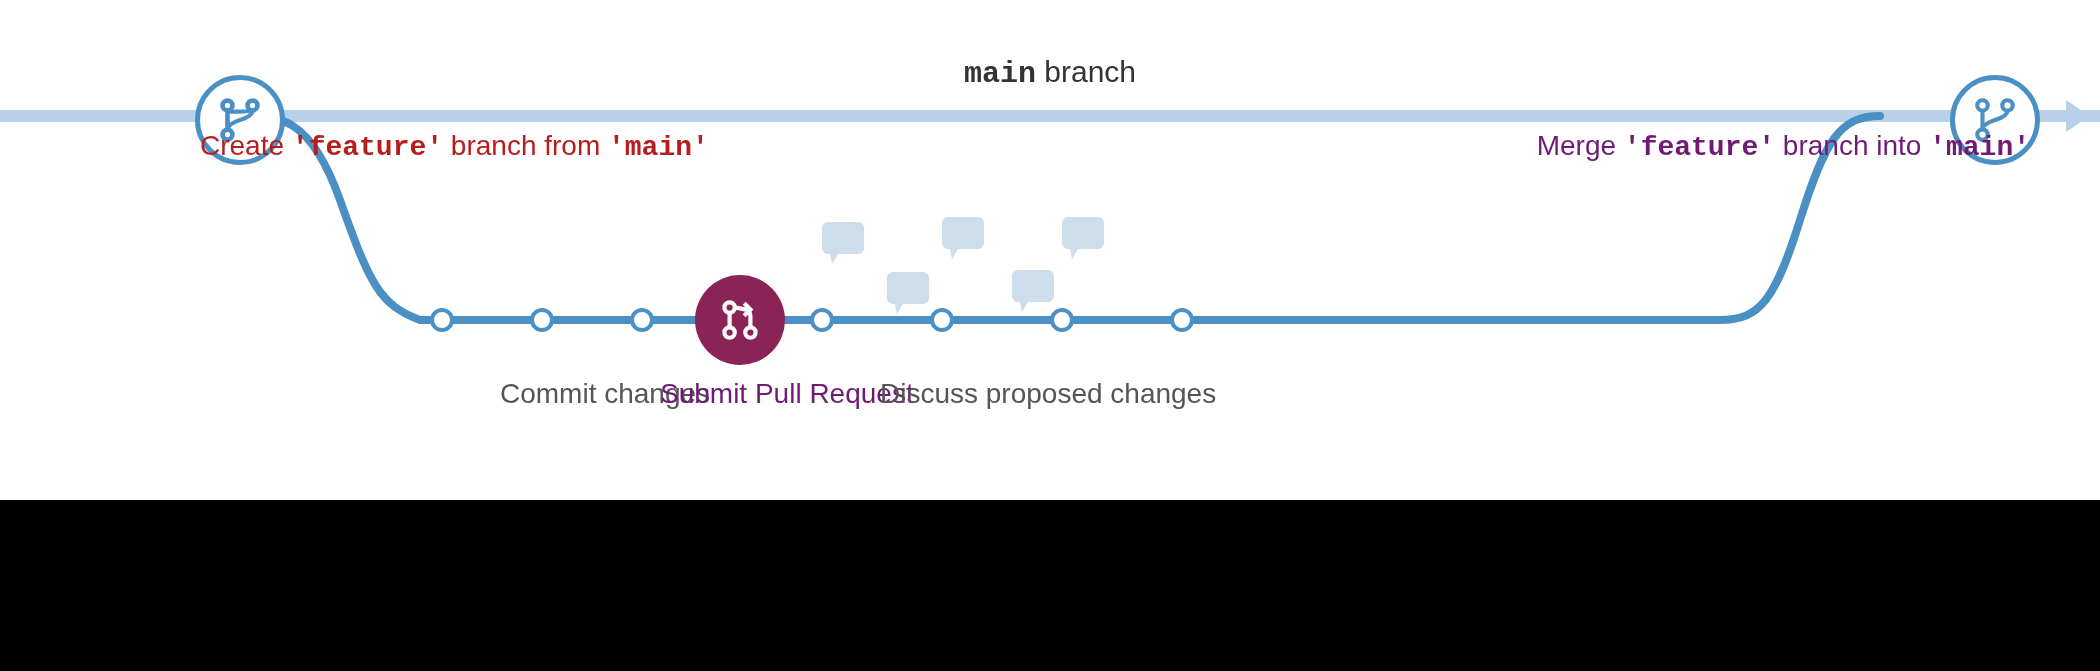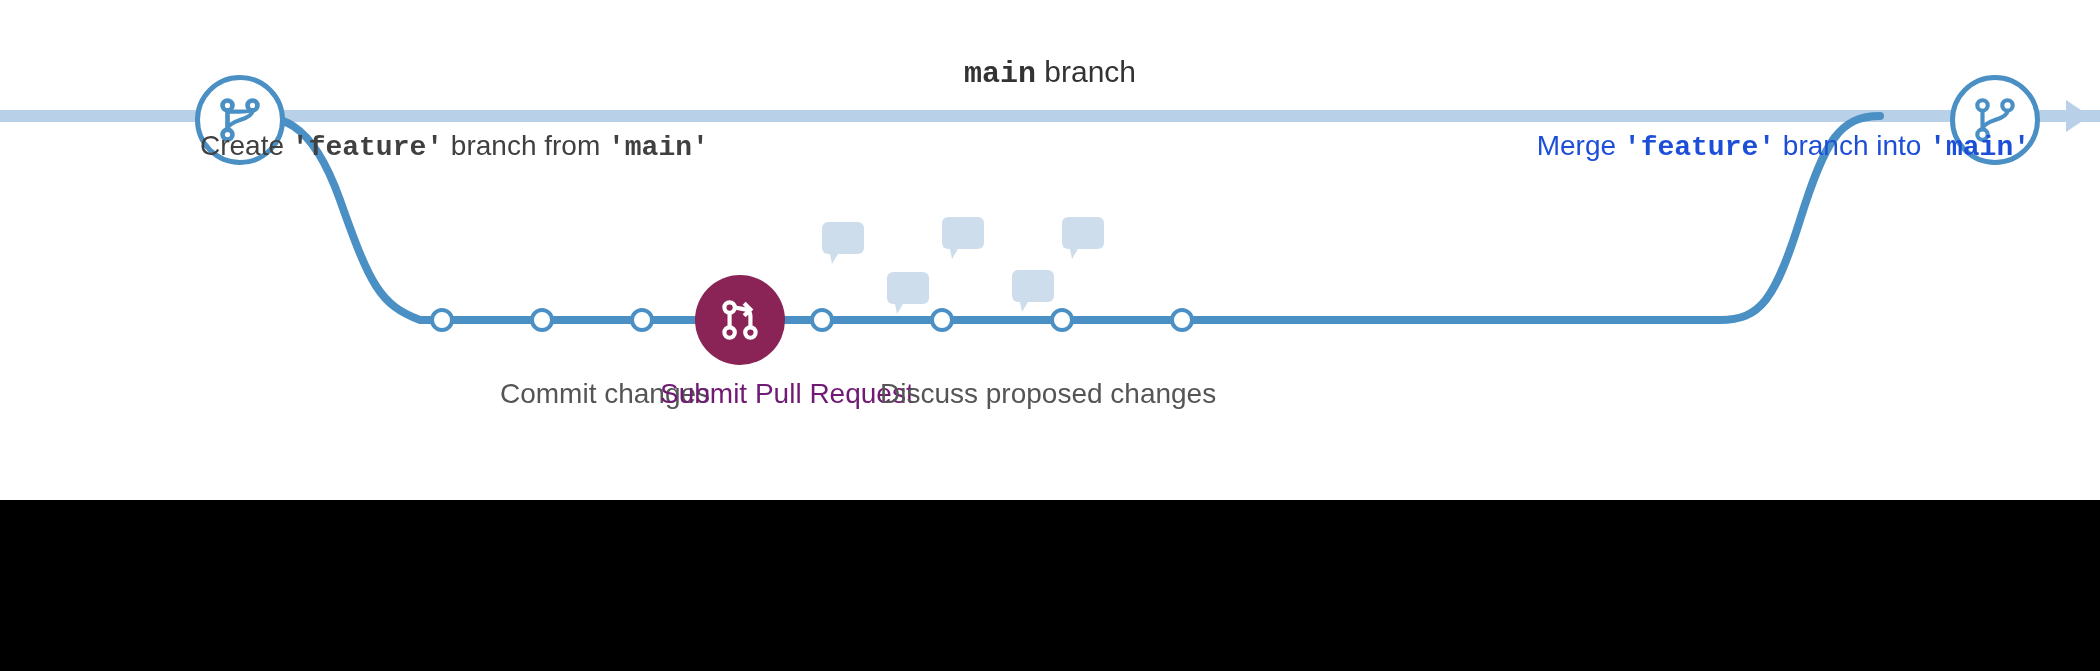--- a/index.html
+++ b/index.html
@@ -129,35 +129,35 @@
       align-items: center;
       justify-content: center;
     }
 
     
     .label-create {
       position: absolute;
       top: 130px;
       left: 200px;
       font-size: 28px;
-      color: #404040;
+      color: #b91c1c;
       white-space: nowrap;
     }
 
     .label-create strong {
       font-weight: 700;
       font-family: 'Courier New', monospace;
     }
 
     .label-merge {
       position: absolute;
       top: 130px;
       right: 70px;
       font-size: 28px;
-      color: #1d4ed8;
+      color: #701a75;
       white-space: nowrap;
       text-align: right;
     }
 
     .label-merge strong {
       font-weight: 700;
       font-family: 'Courier New', monospace;
     }
 
     .label-commit {

